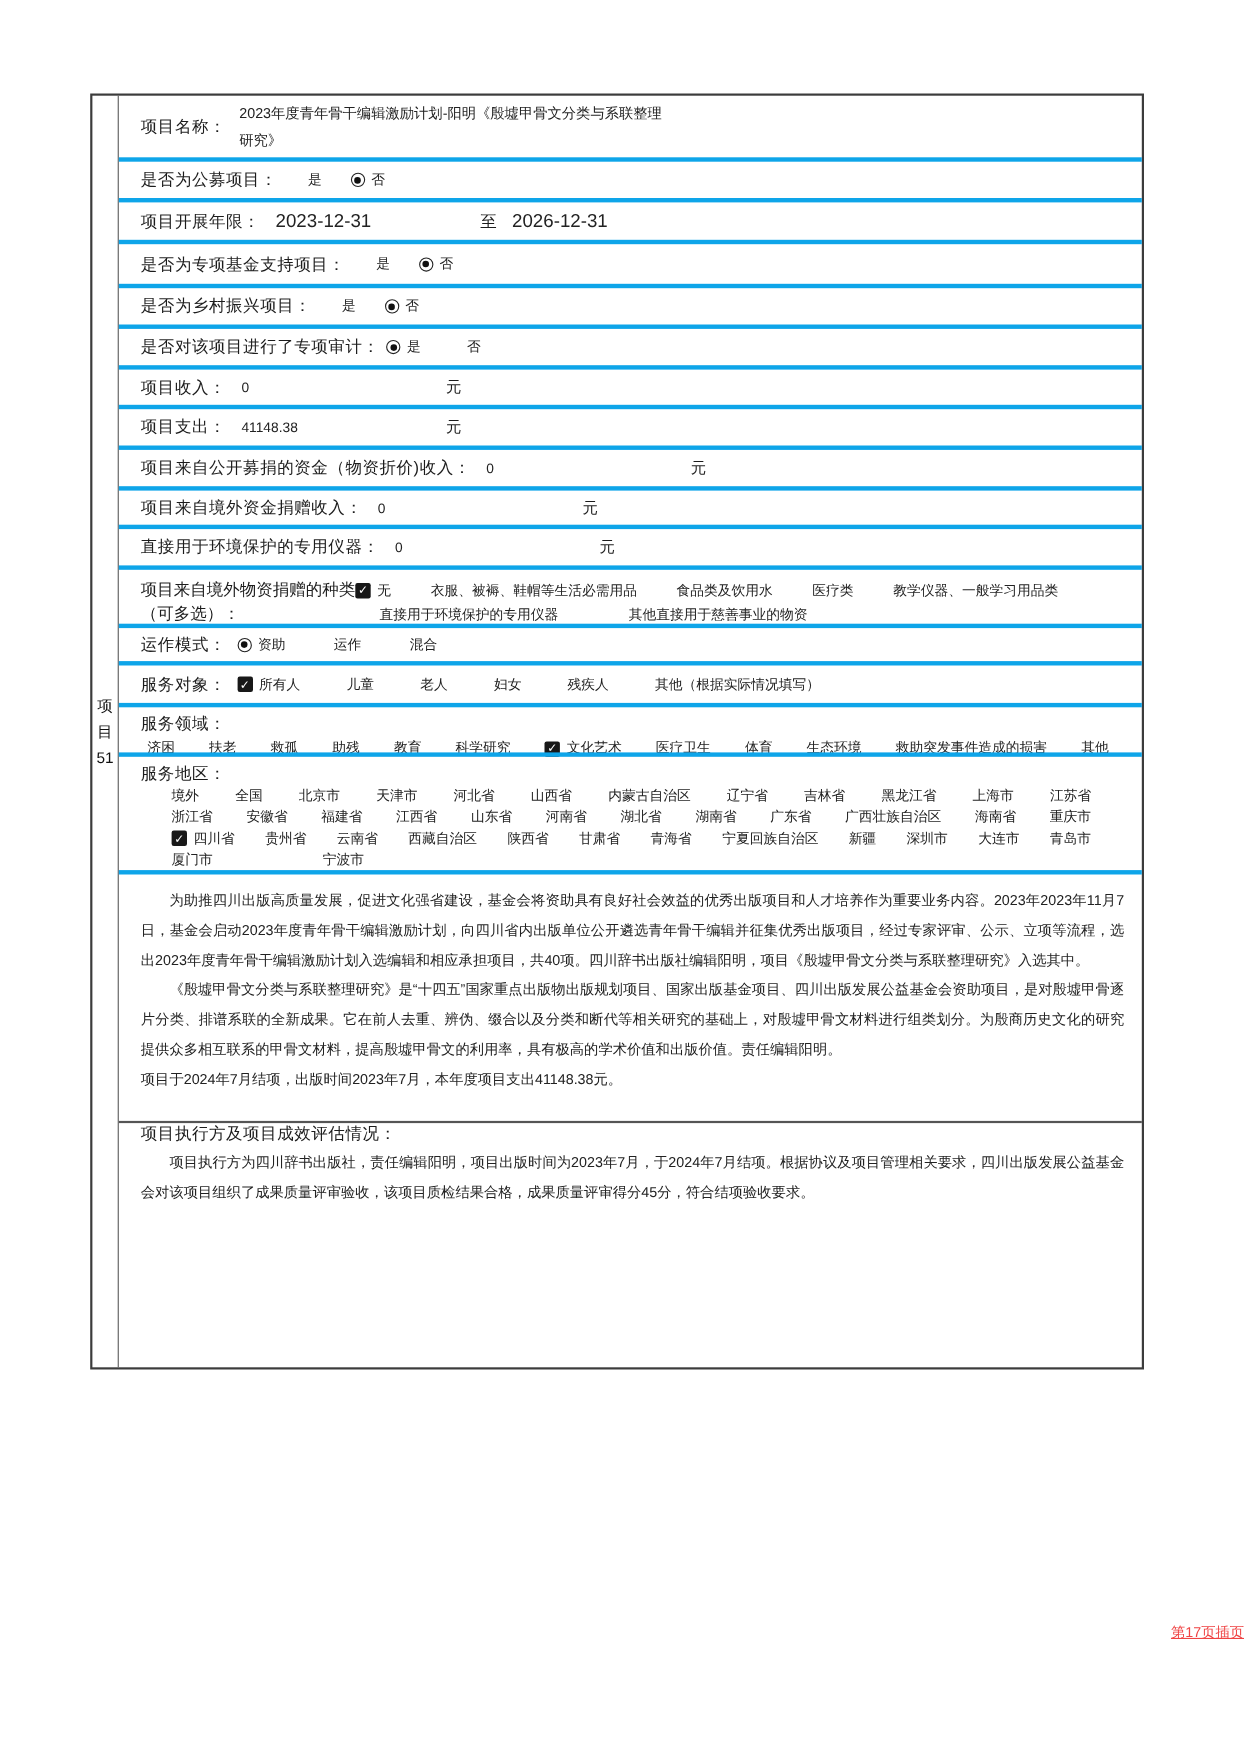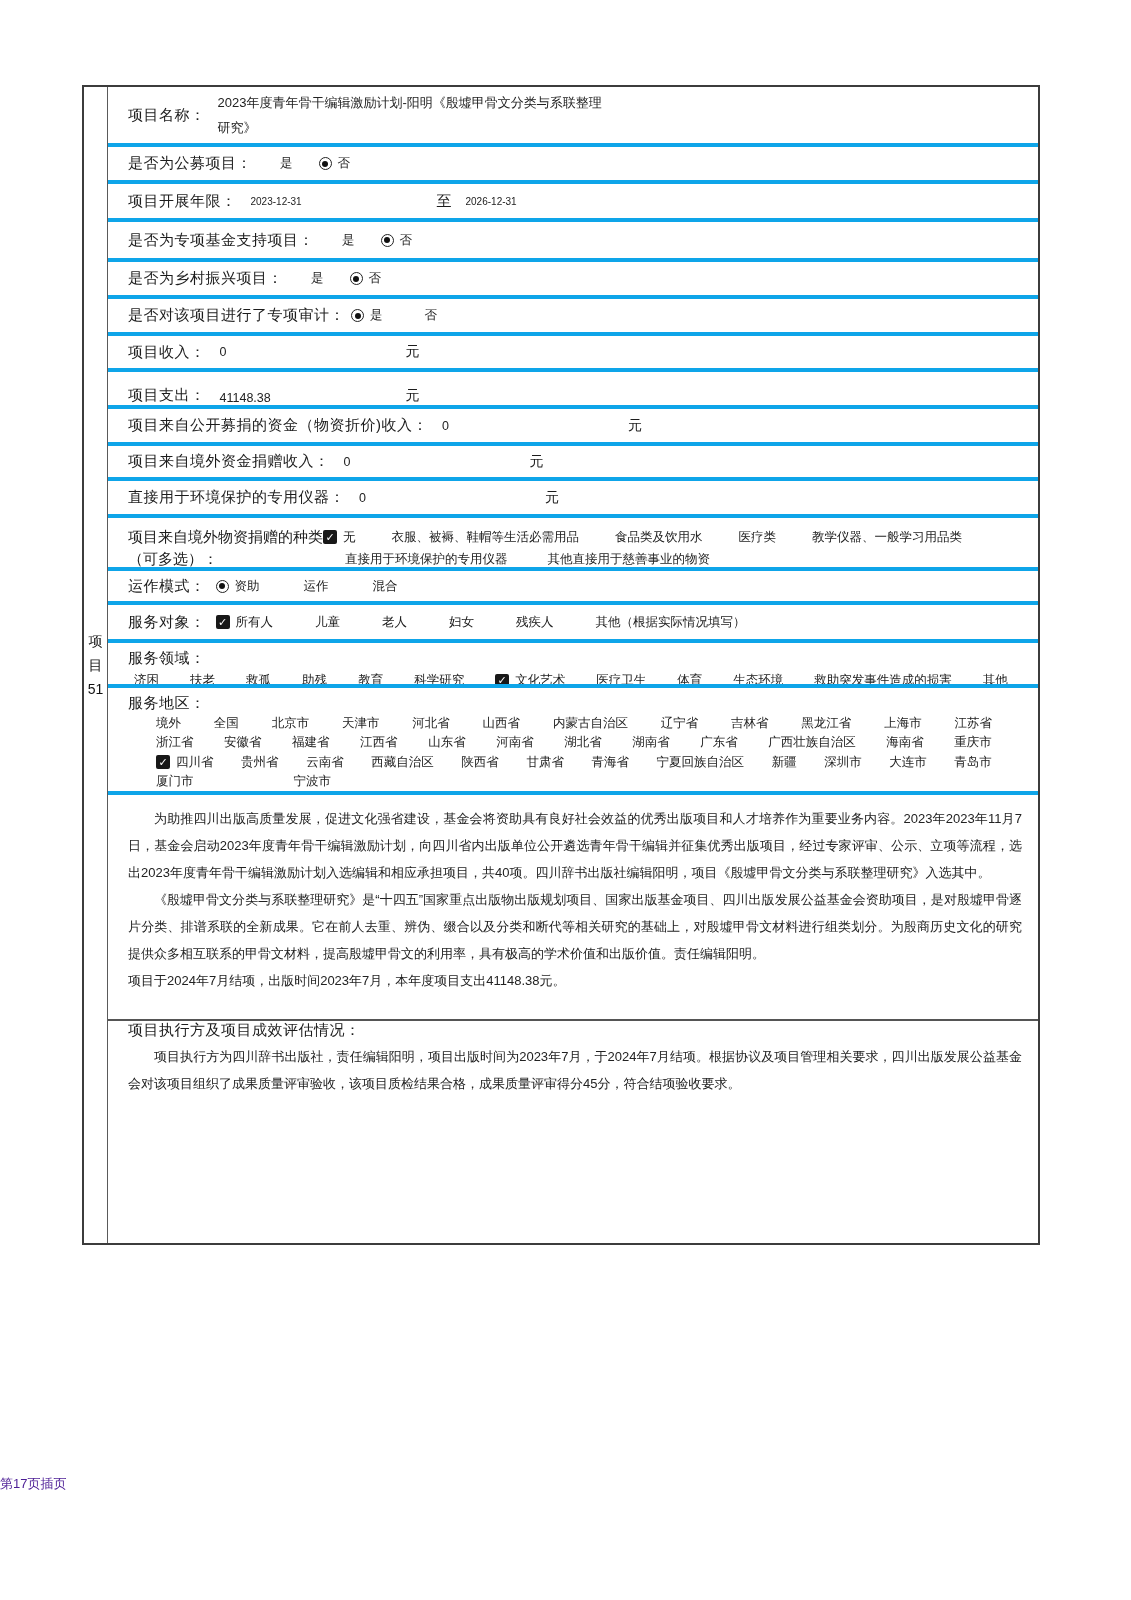--- a/index.html
+++ b/index.html
@@ -23,54 +23,54 @@
 
   .row {
     display:flex; align-items:center; padding-left:20px;
     font-size:15px; color:#1c1c1c; flex-shrink:0;
   }
   .row + .row { border-top:4px solid #0ea5e9; }
   .row.col { flex-direction:column; align-items:stretch; }
   .lbl { white-space:nowrap; letter-spacing:0.5px; }
 
   .r1{height:56px;} .r2{height:37px;} .r3{height:38px;} .r4{height:40px;}
-  .r5{height:37px;} .r6{height:37px;} .r7{height:36px;} .r8{height:37px;align-items:flex-end;}
+  .r5{height:37px;} .r6{height:37px;} .r7{height:36px;} .r8{height:37px;}
   .r9{height:37px;} .r10{height:35px;} .r11{height:37px;}
   .r12{height:53px; align-items:flex-start; padding-top:8px;}
   .r13{height:34px;} .r14{height:38px;}
   .r15{height:45px; padding-top:6px;}
   .r16{height:107px; padding-top:6px;}
   .r17{height:228px; padding-top:7px;}
   .r18{flex:1; padding-top:0; border-top:2px solid #555 !important;}
 
   .name-value { width:390px; font-size:13px; line-height:25px; margin-left:12px; color:#222; }
 
   .opts { display:flex; align-items:center; }
   .opt  { display:inline-flex; align-items:center; font-size:12.5px; color:#222; white-space:nowrap; }
   .opts.yn   { margin-left:28px; gap:26px; }
   .opts.tight{ margin-left:6px;  gap:42px; }
   .opts.mode { margin-left:10px; gap:44px; }
   .opts.tgt  { margin-left:10px; gap:42px; }
   .opts.between { justify-content:space-between; padding:0 30px 0 6px; margin-top:4px;text-align:center; }
   .opts.goods { gap:36px; line-height:22px; }
-  .opts.goods2 { gap:40px; margin-left:22px; line-height:22px; }
+  .opts.goods2 { gap:64px; margin-left:22px; line-height:22px; }
 
   .cb {
     display:inline-flex; width:14px; height:14px; background:#181818; color:#fff;
     font-size:11px; align-items:center; justify-content:center;
     border-radius:2px; margin-right:6px; font-weight:bold; flex-shrink:0;
   }
   .rd {
     display:inline-flex; width:13px; height:13px; border:1.5px solid #222;
     border-radius:50%; align-items:center; justify-content:center;
     margin-right:6px; background:#fff; flex-shrink:0;
   }
   .rd-dot { width:6px; height:6px; background:#101010; border-radius:50%; }
 
-  .val  { font-size:10px; margin-left:14px; color:#222; }
+  .val  { font-size:17px; margin-left:14px; color:#222; }
   .mval { font-size:12.5px; margin-left:14px; min-width:186px; color:#222; }
   .vw   { display:inline-block; width:186px; }
   .unit { font-size:14px; }
   .to   { font-size:15px; }
 
   .lbl2 { width:195px; line-height:22px; flex-shrink:0; }
   .goods-opts { display:flex; flex-direction:column; }
 
   .region-line {
     display:flex; justify-content:space-between; align-items:center;
@@ -78,21 +78,21 @@
   }
   .region-line.last { justify-content:flex-start; gap:100px; }
   .region-line .opt { font-size:12.5px; }
 
   .paras { margin-top:3px; padding-right:16px; }
   .para  { font-size:13px; line-height:27px; text-align:justify; color:#222; }
   .para.indent { text-indent:2em; }
 
   .page-footer {
     position:absolute; top:1475px; left:0; width:100%;
-    text-align:left; font-size:13px; color:#4c1d95;
+    text-align:right; font-size:13px; color:#ef4444;text-decoration:underline;
   }
 </style>
 </head>
 <body>
 
 <div class="form-table">
 
   <div class="side-col">
     <div class="side-label">
       <div>项</div>

